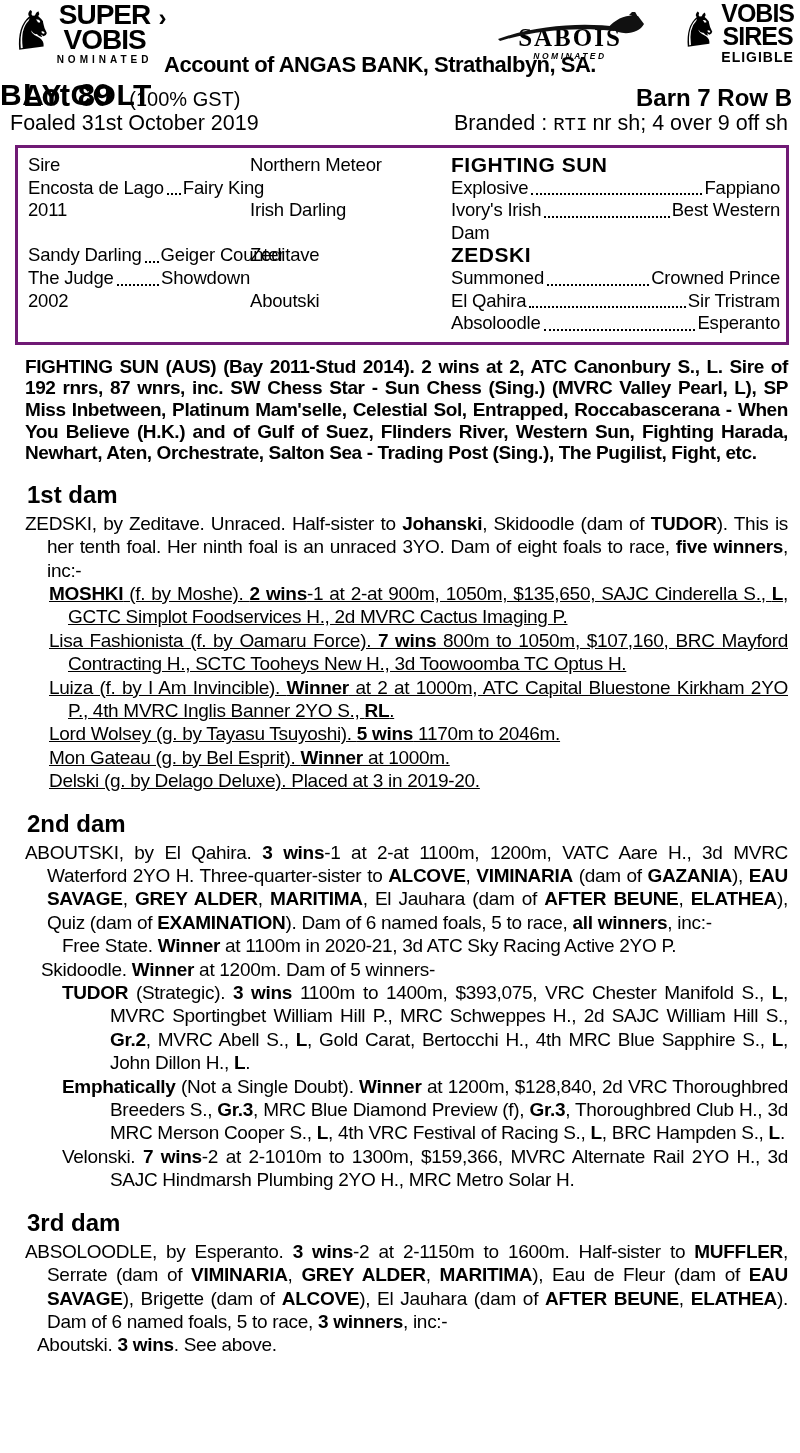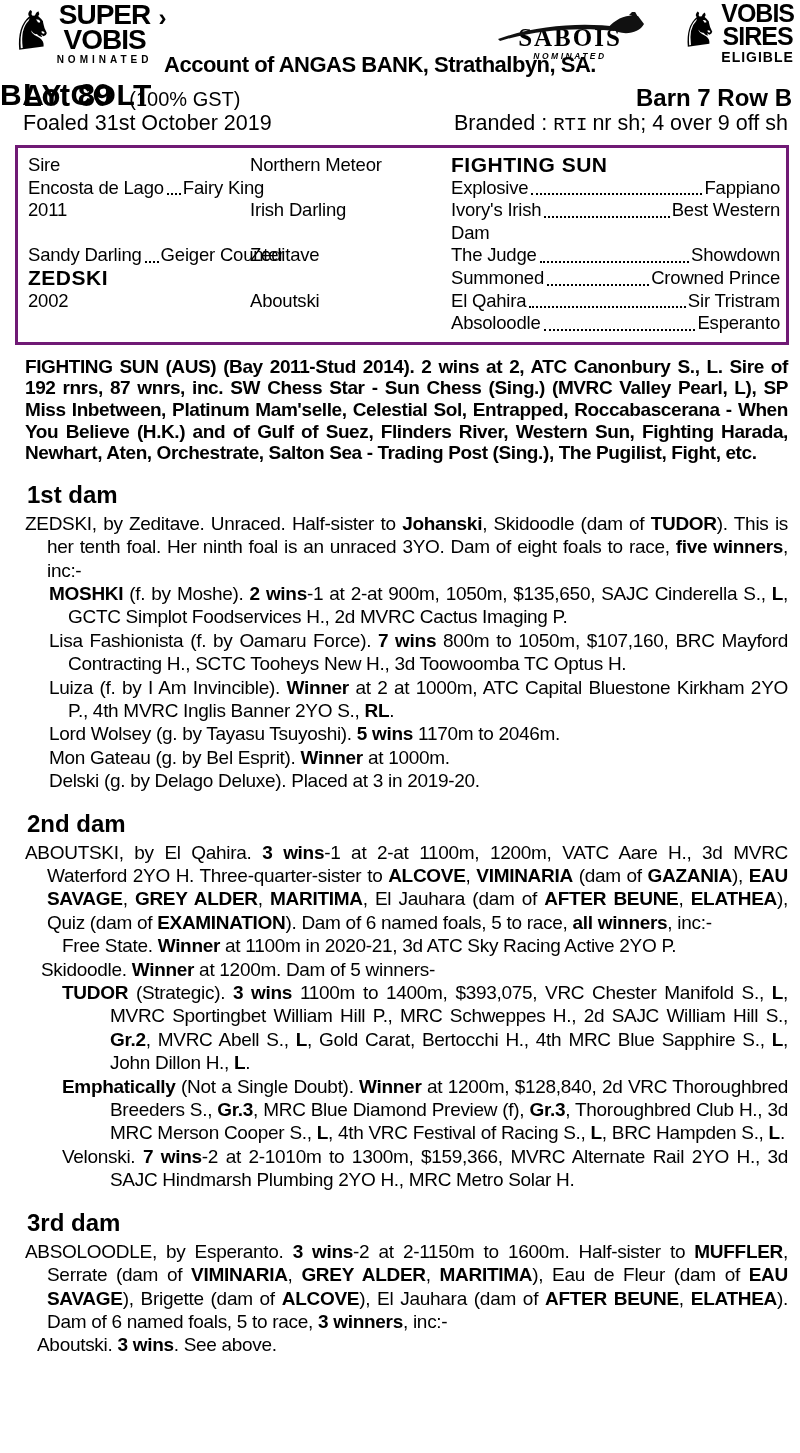--- a/index.html
+++ b/index.html
@@ -29,41 +29,41 @@
   .vs-chev{position:absolute;right:-13px;top:1px;font-size:22px;font-weight:700;}
   .vs-sub{display:block;font-weight:700;font-size:14px;letter-spacing:1px;margin-top:1px;}
   .account{position:absolute;left:0;right:40px;top:52px;text-align:center;
            font-weight:700;font-size:22px;letter-spacing:-0.5px;}
   
   .lot-row{position:relative;display:flex;align-items:baseline;padding:0 8px 0 23px;height:33px;}
   .lot{font-size:31px;font-weight:700;letter-spacing:-0.5px;}
   .gst{font-size:20px;margin-left:18px;}
   .sex{position:absolute;left:0;right:0;text-align:left;font-size:30px;font-weight:700;letter-spacing:0.5px;}
   .barn{margin-left:auto;font-size:24px;font-weight:700;}
-  .foal-row{display:flex;align-items:baseline;padding:0 12px 0 23px;height:27px;font-size:21.5px;}
+  .foal-row{display:flex;align-items:baseline;padding:0 12px 0 10px;height:27px;font-size:21.5px;}
   .branded{margin-left:auto;}
   .mono{font-family:"Liberation Mono", monospace;font-size:19px;margin-left:6px;}
   .brand-rest{margin-left:5px;}
   
   .ped{margin:7px 11px 0 15px;border:3px solid #701a75;padding:6px 6px 7px 10px;}
   .ped-grid{display:grid;grid-template-columns:222px 201px 1fr;grid-auto-rows:22.6px;}
   .pc{font-size:18.5px;line-height:22.6px;white-space:nowrap;letter-spacing:-0.2px;}
   .pnb{font-weight:700;font-size:21px;letter-spacing:0.5px;}
   .pc3{display:flex;}
   .pg1,.pg2{white-space:nowrap;}
   .lead{flex:1;border-bottom:2px dotted #000;margin:0 2px 4px 3px;align-self:flex-end;min-width:14px;}
   
   .sire-sum{margin:11px 12px 0 25px;text-align:justify;font-weight:700;
             font-size:19px;line-height:21.6px;letter-spacing:-0.4px;}
   
   .sections{margin:0 12px 0 25px;}
   .dam-h{font-weight:700;font-size:24px;margin:17px 0 3px 2px;}
   .bp{margin:0;text-align:justify;font-size:19px;line-height:23.4px;letter-spacing:-0.3px;}
   .ind-a{padding-left:22px;text-indent:-22px;}
-  .ind-b{padding-left:43px;text-indent:-19px;}
+  .ind-b{padding-left:43px;text-indent:-19px;text-decoration:underline;}
   .ind-c{padding-left:61px;text-indent:-45px;}
   .ind-d{padding-left:85px;text-indent:-48px;}
   .ind-e{padding-left:43px;text-indent:-31px;}
 </style>
 </head>
 <body>
 
 <div class="page">
 
   <div class="header">
@@ -139,26 +139,26 @@
         </div>
         <div class="pc"></div>
         <div class="pc"></div>
         <div class="pc">Dam</div>
         <div class="pc pc3">
           <div class="pg1">Sandy Darling</div>
           <div class="lead"></div>
           <div class="pg2">Geiger Counter</div>
         </div>
         <div class="pc">Zeditave</div>
+        <div class="pc pnb">ZEDSKI</div>
         <div class="pc pc3">
           <div class="pg1">The Judge</div>
           <div class="lead"></div>
           <div class="pg2">Showdown</div>
         </div>
-        <div class="pc pnb">ZEDSKI</div>
         <div class="pc"></div>
         <div class="pc pc3">
           <div class="pg1">Summoned</div>
           <div class="lead"></div>
           <div class="pg2">Crowned Prince</div>
         </div>
         <div class="pc">2002</div>
         <div class="pc">Aboutski</div>
         <div class="pc pc3">
           <div class="pg1">El Qahira</div>

